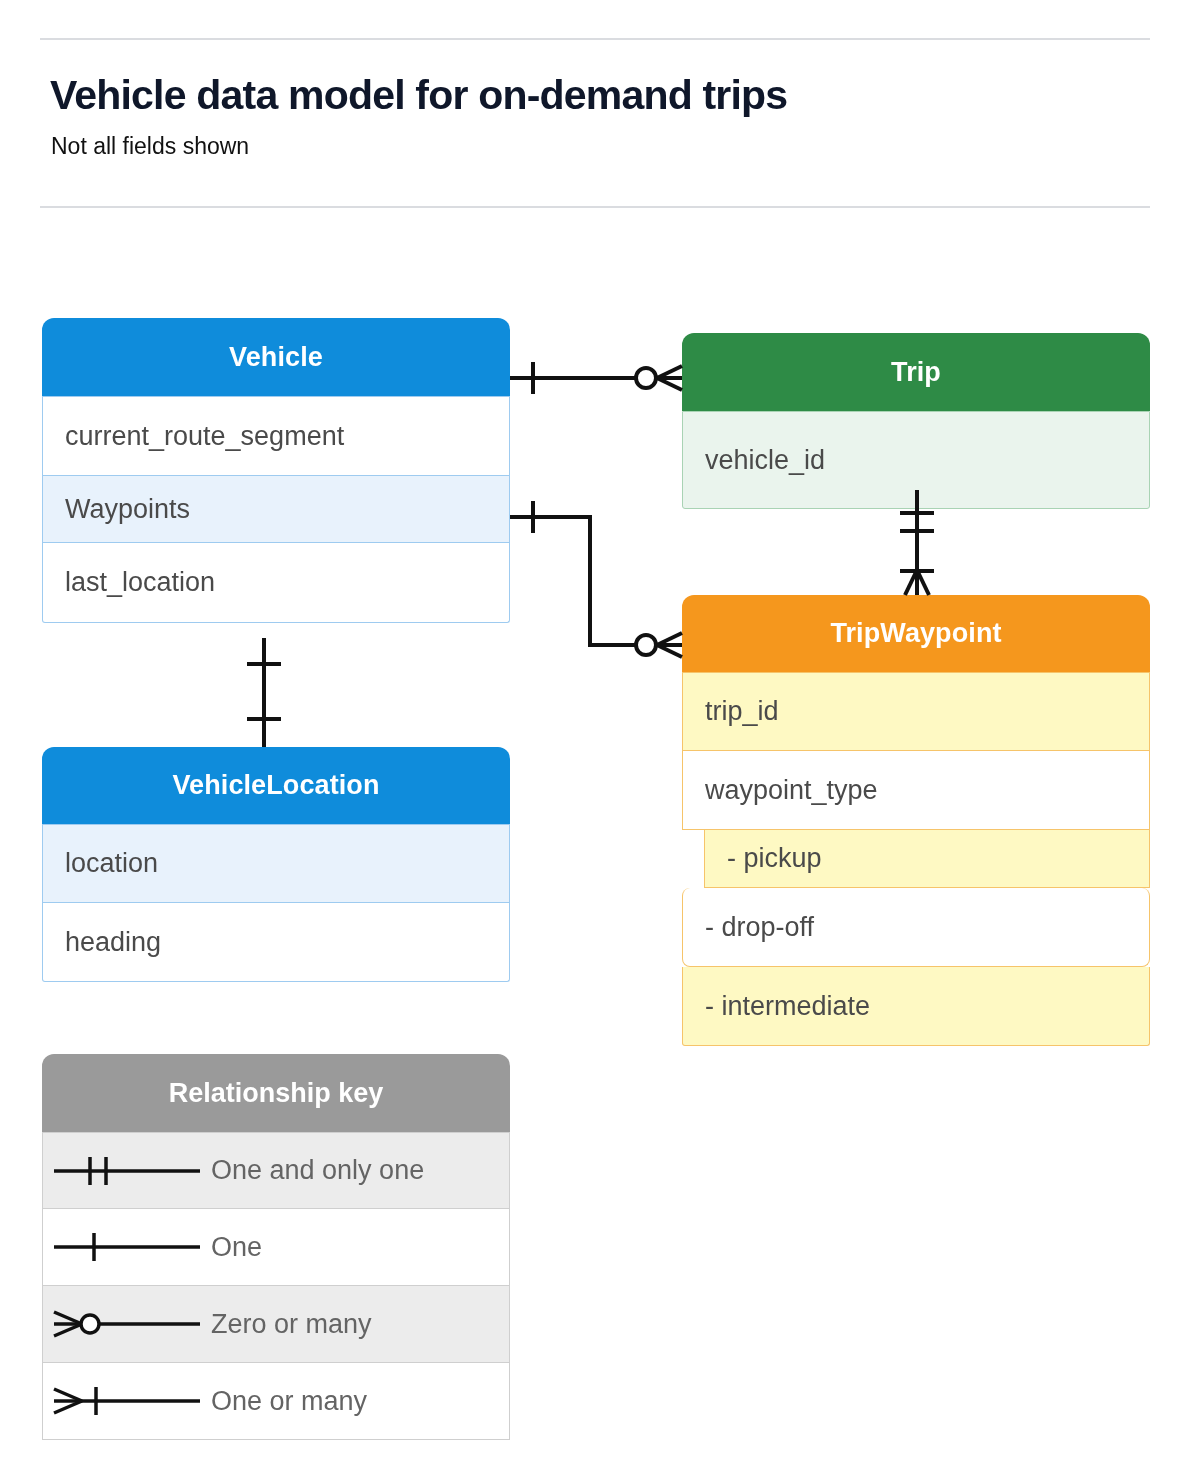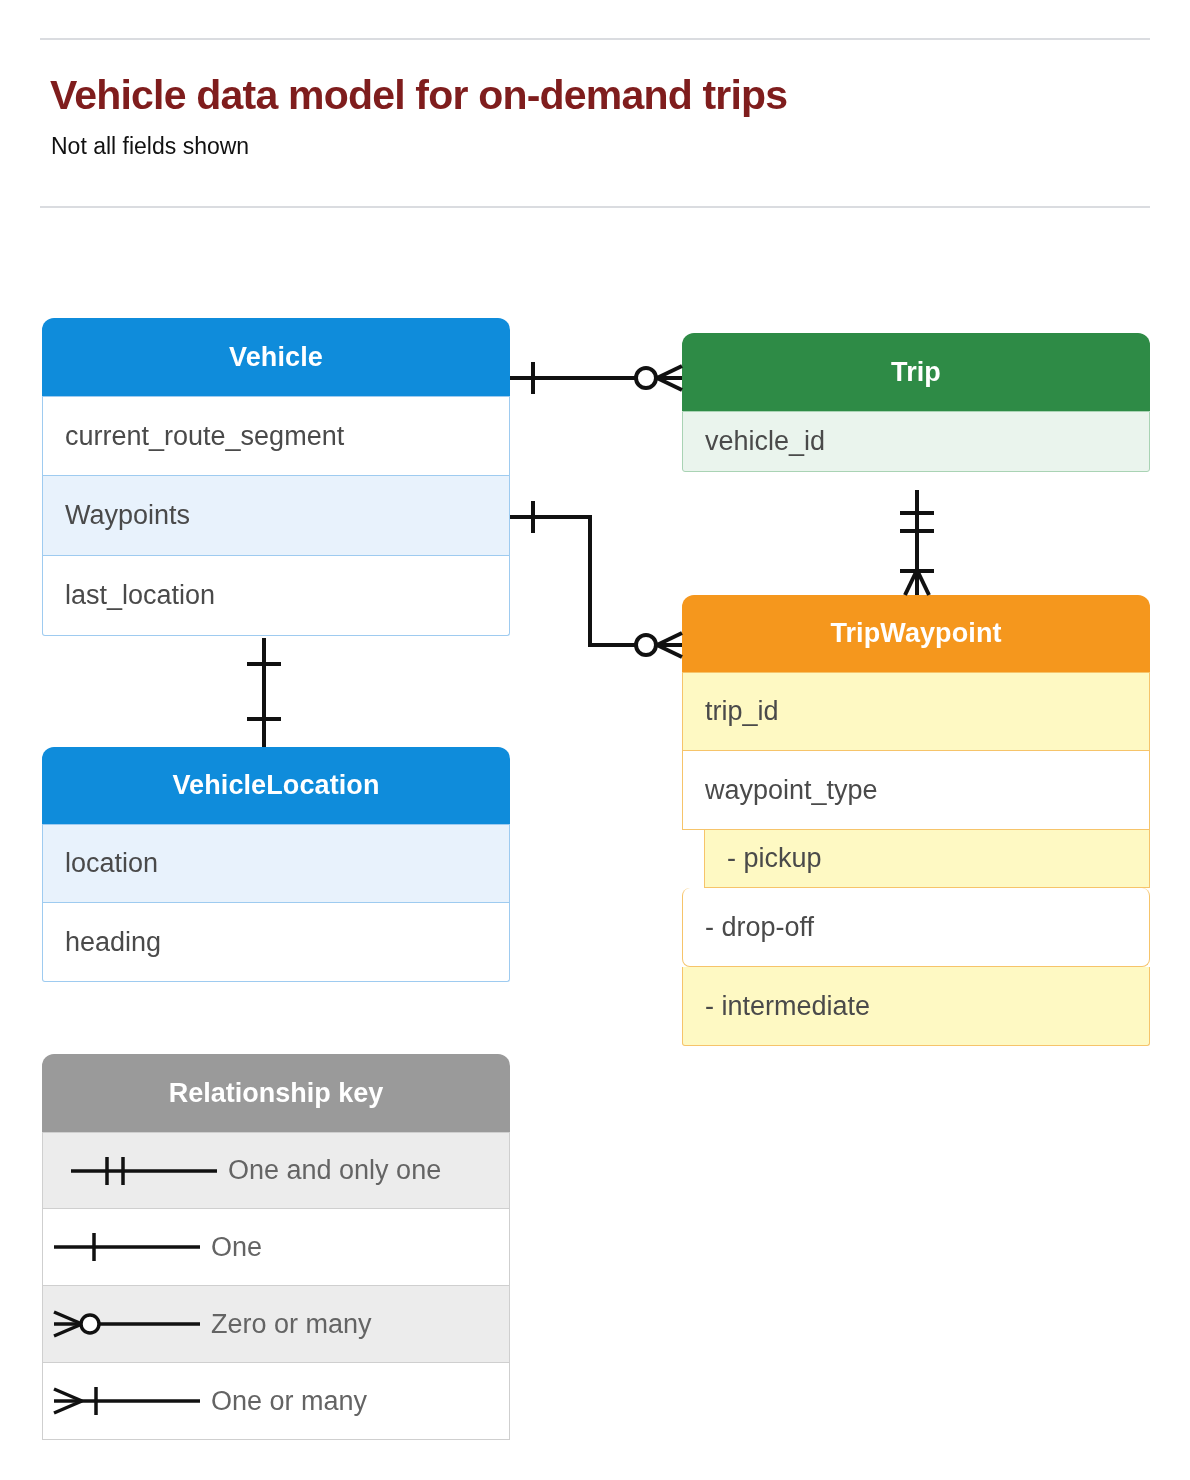--- a/index.html
+++ b/index.html
@@ -26,21 +26,21 @@
   #rule-top { top: 38px; }
   #rule-bottom { top: 206px; }
 
   #page-title {
     position: absolute;
     left: 50px;
     top: 72px;
     font-size: 41px;
     font-weight: 700;
     letter-spacing: -0.8px;
-    color: #7f1d1d;
+    color: #0f172a;
     white-space: nowrap;
   }
   #page-subtitle {
     position: absolute;
     left: 51px;
     top: 133px;
     font-size: 23px;
     font-weight: 400;
     color: #111111;
     white-space: nowrap;
@@ -116,21 +116,21 @@
     box-sizing: border-box;
     height: 77px;
     display: flex;
     align-items: center;
     border-style: solid;
     border-color: #cfcfcf;
     border-width: 0 1px 1px 1px;
     font-size: 27px;
     color: #646464;
   }
-  .legend-row.first { border-top-width: 1px; padding-left: 17px; }
+  .legend-row.first { border-top-width: 1px; }
   .legend-row.tint { background: #ececec; }
   .legend-row.plain { background: #ffffff; }
   .legend-sym {
     width: 168px;
     flex: 0 0 168px;
     display: flex;
     align-items: center;
     justify-content: center;
   }
   .legend-label { white-space: nowrap; }
@@ -149,27 +149,27 @@
 <body>
 
 <div class="rule" id="rule-top"></div>
 <div id="page-title">Vehicle data model for on-demand trips</div>
 <div id="page-subtitle">Not all fields shown</div>
 <div class="rule" id="rule-bottom"></div>
 
 <div class="entity t-blue" id="ent-vehicle" style="left:42px; top:318px; width:468px;">
   <div class="entity-header" style="height:78px;">Vehicle</div>
   <div class="entity-row first plain" style="height:80px;">current_route_segment</div>
-  <div class="entity-row tint" style="height:80px;">Waypoints</div>
+  <div class="entity-row tint" style="height:67px;">Waypoints</div>
   <div class="entity-row last plain" style="height:80px;">last_location</div>
 </div>
 
 <div class="entity t-green" id="ent-trip" style="left:682px; top:333px; width:468px;">
   <div class="entity-header" style="height:78px;">Trip</div>
-  <div class="entity-row first last tint" style="height:61px;">vehicle_id</div>
+  <div class="entity-row first last tint" style="height:98px;">vehicle_id</div>
 </div>
 
 <div class="entity t-orange" id="ent-tripwaypoint" style="left:682px; top:595px; width:468px;">
   <div class="entity-header" style="height:77px;">TripWaypoint</div>
   <div class="entity-row first tint" style="height:79px;">trip_id</div>
   <div class="entity-row plain" style="height:79px;">waypoint_type</div>
   <div class="entity-row tint" style="height:58px;margin-left:22px;">-  pickup</div>
   <div class="entity-row plain" style="height:79px;border-radius:8px;">-  drop-off</div>
   <div class="entity-row last tint" style="height:79px;">-  intermediate</div>
 </div>

